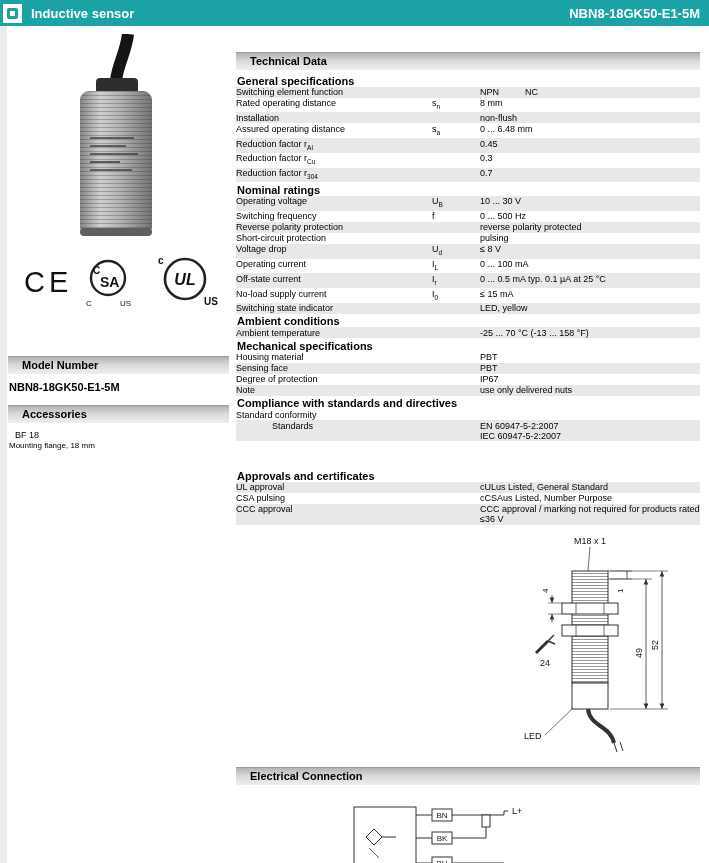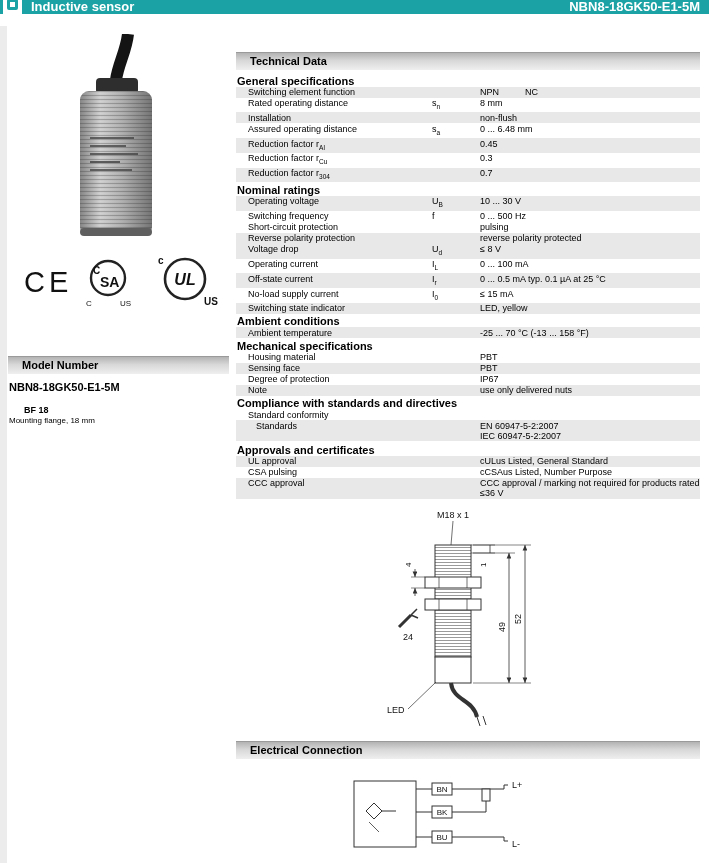--- a/index.html
+++ b/index.html
@@ -1,53 +1,53 @@
 <!DOCTYPE html>
 <html style="--accent: #1ba2a4; --shade: #e8e8e8;"><head>
 <meta charset="utf-8">
 <style>
   :root{ --accent:#1ba2a4; --shade:#e8e8e8; }
   *{margin:0;padding:0;box-sizing:border-box}
   html,body{width:709px;height:863px}
   body{position:relative;background:#fff;font-family:"Liberation Sans",sans-serif;color:#000;overflow:hidden}
 
-  .topbar{position:absolute;top:0;left:0;width:709px;height:14px;background:var(--accent);display:flex;align-items:flex-end}
+  .topbar{position:absolute;top:0;left:0;width:709px;height:26px;background:var(--accent);display:flex;align-items:center}
   .logo-box{width:19px;height:19px;background:#fff;margin-left:3px;display:flex;align-items:center;justify-content:center;flex:none}
   .logo-glyph{width:11px;height:11px;border:3px solid var(--accent);border-radius:2px}
   .topbar-title{color:#fff;font-weight:bold;font-size:13px;margin-left:9px}
   .topbar-model{color:#fff;font-weight:bold;font-size:13px;margin-left:auto;margin-right:9px}
 
   .left-strip{position:absolute;left:0;top:26px;width:7px;height:837px;background:#ececec}
 
   .leftcol{position:absolute;left:8px;top:34px;width:221px}
   .rightcol{position:absolute;left:236px;top:52px;width:464px}
 
   .secbar{background:linear-gradient(180deg,#b3b3b3 0,#d8d8d8 45%,#efefef 100%);
           font-weight:bold;font-size:11px;line-height:15px;padding:1px 14px;border-top:1px solid #9a9a9a}
 
   .photo{height:210px}
   .marks{margin-top:4px;height:62px}
   .model-block{margin-top:46px}
   .model-number{font-weight:bold;font-size:11px;margin:7px 0 12px 1px}
-  .acc-name{font-weight:bold;font-size:9px;margin:7px 0 1px 16px}
+  .acc-name{font-weight:normal;font-size:9px;margin:7px 0 1px 7px}
   .acc-desc{font-size:8px;margin-left:1px}
 
   .tech-table{margin-top:3px;font-size:9px;line-height:10px}
   .sec-head{font-weight:bold;padding:2.5px 0 1px 1px;font-size:11px}
-  .sec-head.gap{margin-top:1px}
+  .sec-head.gap{margin-top:27px}
   .trow{display:flex;padding:0.5px 0;align-items:baseline}
   .trow.shade{background:var(--shade)}
-  .tlabel{width:196px;padding-left:12px;flex:none}
-  .tlabel.ind2{padding-left:20px}
+  .tlabel{width:196px;padding-left:0;flex:none}
+  .tlabel.ind2{padding-left:36px}
   .tsym{width:48px;flex:none}
   .tval{flex:1;white-space:pre-line}
   .tval2{margin-left:26px}
   sub{font-size:6.5px}
 
-  .drawing{height:238px;display:flex;justify-content:center;padding-top:8px;margin-bottom:4px}
+  .drawing{height:238px;display:flex;justify-content:flex-end;padding-top:8px;margin-bottom:4px}
   .elec{padding:16px 0 0 112px;height:100px}
   .block-gap{margin-top:10px}
 
   svg text{fill:#111}
 </style>
 </head>
 <body>
 
 <div class="topbar">
   <div class="logo-box">
@@ -104,20 +104,21 @@
         <text x="177" y="37" font-size="16" font-weight="bold" font-style="italic" text-anchor="middle">UL</text>
         <text x="150" y="16" font-size="10" font-weight="bold">c</text>
         <text x="196" y="57" font-size="10" font-weight="bold">US</text>
       </g>
     </svg>
   </div>
 
   <div class="model-block">
     <div class="secbar">Model Number</div>
     <div class="model-number">NBN8-18GK50-E1-5M</div>
+    <div class="secbar">Accessories</div>
     <div class="acc-name">BF 18</div>
     <div class="acc-desc">Mounting flange, 18 mm</div>
   </div>
 </div>
 
 <div class="rightcol">
 
   <div class="secbar">Technical Data</div>
   <div class="tech-table">
       <div class="sec-head">General specifications</div>
@@ -160,29 +161,29 @@
       <div class="trow shade">
         <span class="tlabel">Operating voltage</span>
         <span class="tsym">U<sub>B</sub></span>
         <span class="tval">10 ... 30 V</span>
       </div>
       <div class="trow">
         <span class="tlabel">Switching frequency</span>
         <span class="tsym">f</span>
         <span class="tval">0 ... 500 Hz</span>
       </div>
+      <div class="trow shade">
+        <span class="tlabel">Reverse polarity protection</span>
+        <span class="tsym"></span>
+        <span class="tval">reverse polarity protected</span>
+      </div>
       <div class="trow">
         <span class="tlabel">Short-circuit protection</span>
         <span class="tsym"></span>
         <span class="tval">pulsing</span>
-      </div>
-      <div class="trow shade">
-        <span class="tlabel">Reverse polarity protection</span>
-        <span class="tsym"></span>
-        <span class="tval">reverse polarity protected</span>
       </div>
       <div class="trow shade">
         <span class="tlabel">Voltage drop</span>
         <span class="tsym">U<sub>d</sub></span>
         <span class="tval">≤ 8 V</span>
       </div>
       <div class="trow">
         <span class="tlabel">Operating current</span>
         <span class="tsym">I<sub>L</sub></span>
         <span class="tval">0 ... 100 mA</span>

